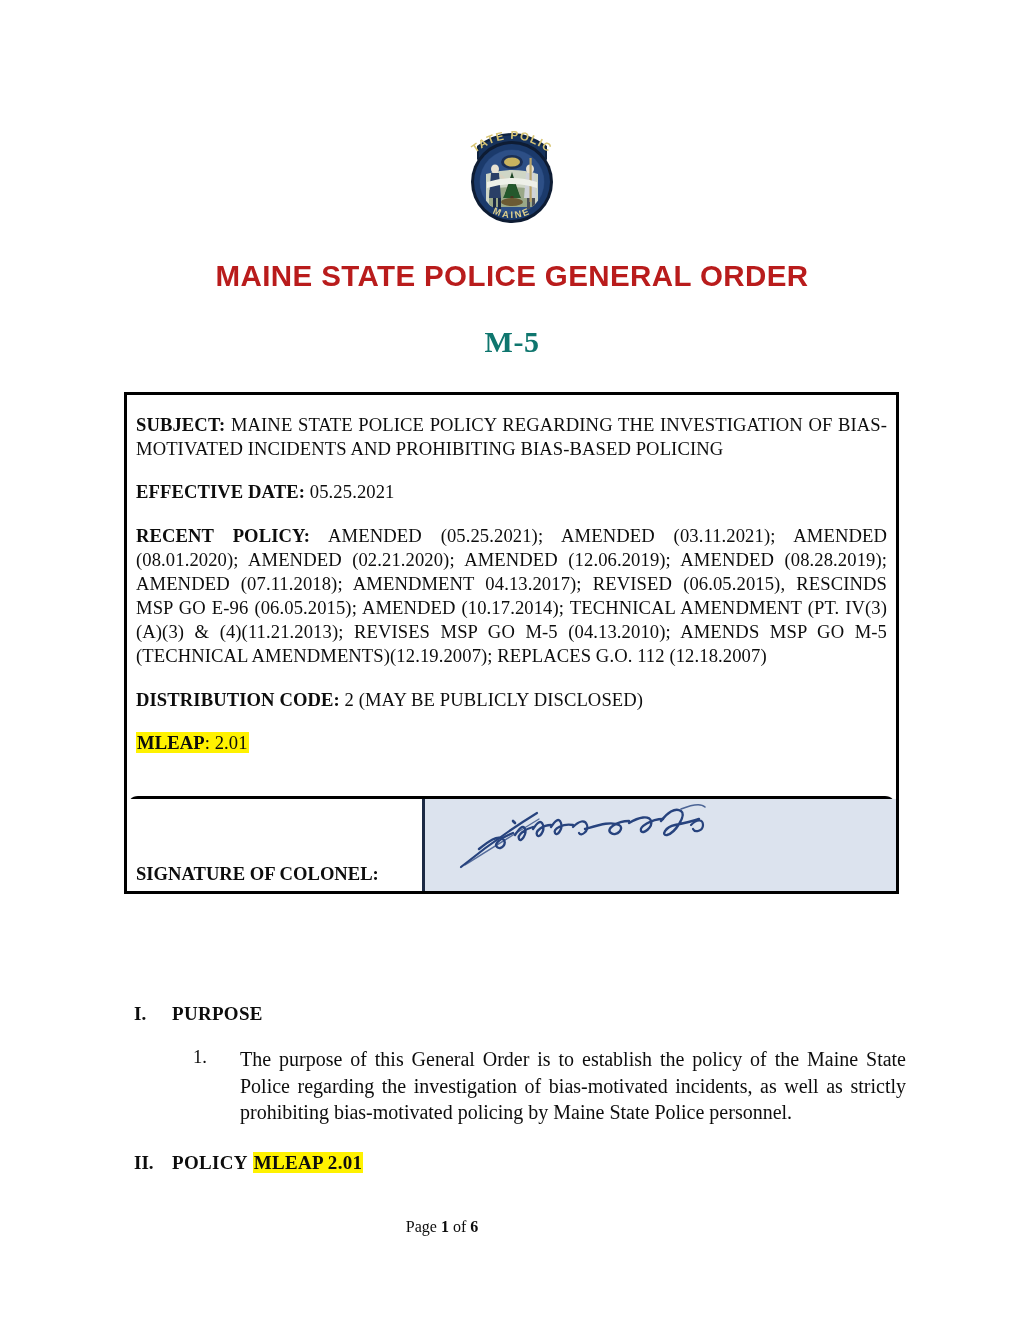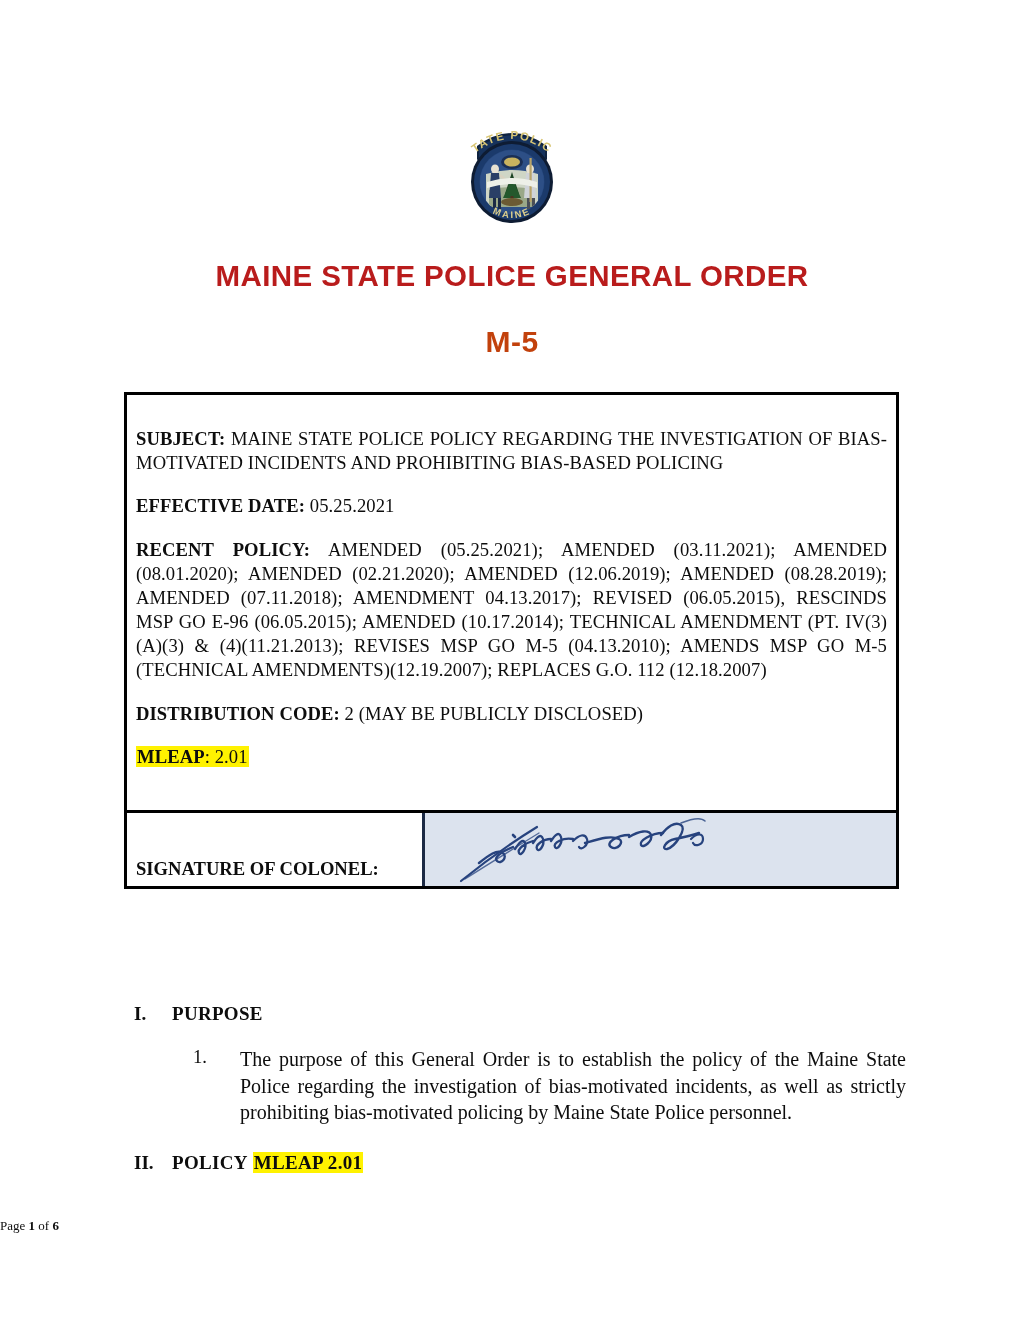--- a/index.html
+++ b/index.html
@@ -34,38 +34,38 @@
     margin: 26px 0 0 0;
     font-family: "Liberation Sans", sans-serif;
     font-size: 29.5px;
     font-weight: bold;
     letter-spacing: 0.4px;
     color: #b91c1c;
     line-height: 1.1;
   }
   .doc-number {
     margin: 33px 0 0 0;
-    font-family: Liberation Sans, sans-serif;
+    font-family: Liberation Serif, serif;
     font-size: 30px;
     font-weight: bold;
-    color: #c2410c;
+    color: #0f766e;
     letter-spacing: 0.5px;
   }
 
   
   .info-table {
     position: absolute;
     left: 124px;
     top: 392px;
     width: 775px;
     border: 3px solid #000000;
     background: #ffffff;
   }
   .info-body {
-    padding: 32px 9px 26px 9px;
+    padding: 18px 9px 26px 9px;
   }
   .info-row {
     font-size: 18.6px;
     line-height: 1.30;
     text-align: justify;
     text-justify: inter-word;
     margin: 0 0 19px 0;
     letter-spacing: 0.1px;
   }
   .info-row:last-child { margin-bottom: 15px; }
@@ -73,21 +73,22 @@
 
   .hl {
     background: #fff200;
     padding: 0 1px;
   }
 
   
   .sig-row {
     display: flex;
     border-top: 3px solid #000000;
-    height: 76px;
+    height: 95px;
+    border-radius: 11px;
   }
   .sig-label-cell {
     width: 298px;
     border-right: 3px solid #1c2a44;
     display: flex;
     align-items: flex-end;
     padding: 0 0 6px 9px;
     background: #ffffff;
   }
   .sig-label-cell span {
@@ -148,22 +149,22 @@
     text-justify: inter-word;
     padding-right: 8px;
   }
 
   
   .footer {
     position: absolute;
     left: 0;
     top: 1218px;
     width: 884px;
-    text-align: left;
-    font-size: 13px;
+    text-align: center;
+    font-size: 16px;
   }
   .footer b { font-weight: bold; }
 </style>
 </head>
 <body>
 
 <div class="header">
 
   <div class="badge-wrap">
     <svg width="118" height="122" viewBox="0 0 118 122" xmlns="http://www.w3.org/2000/svg">

